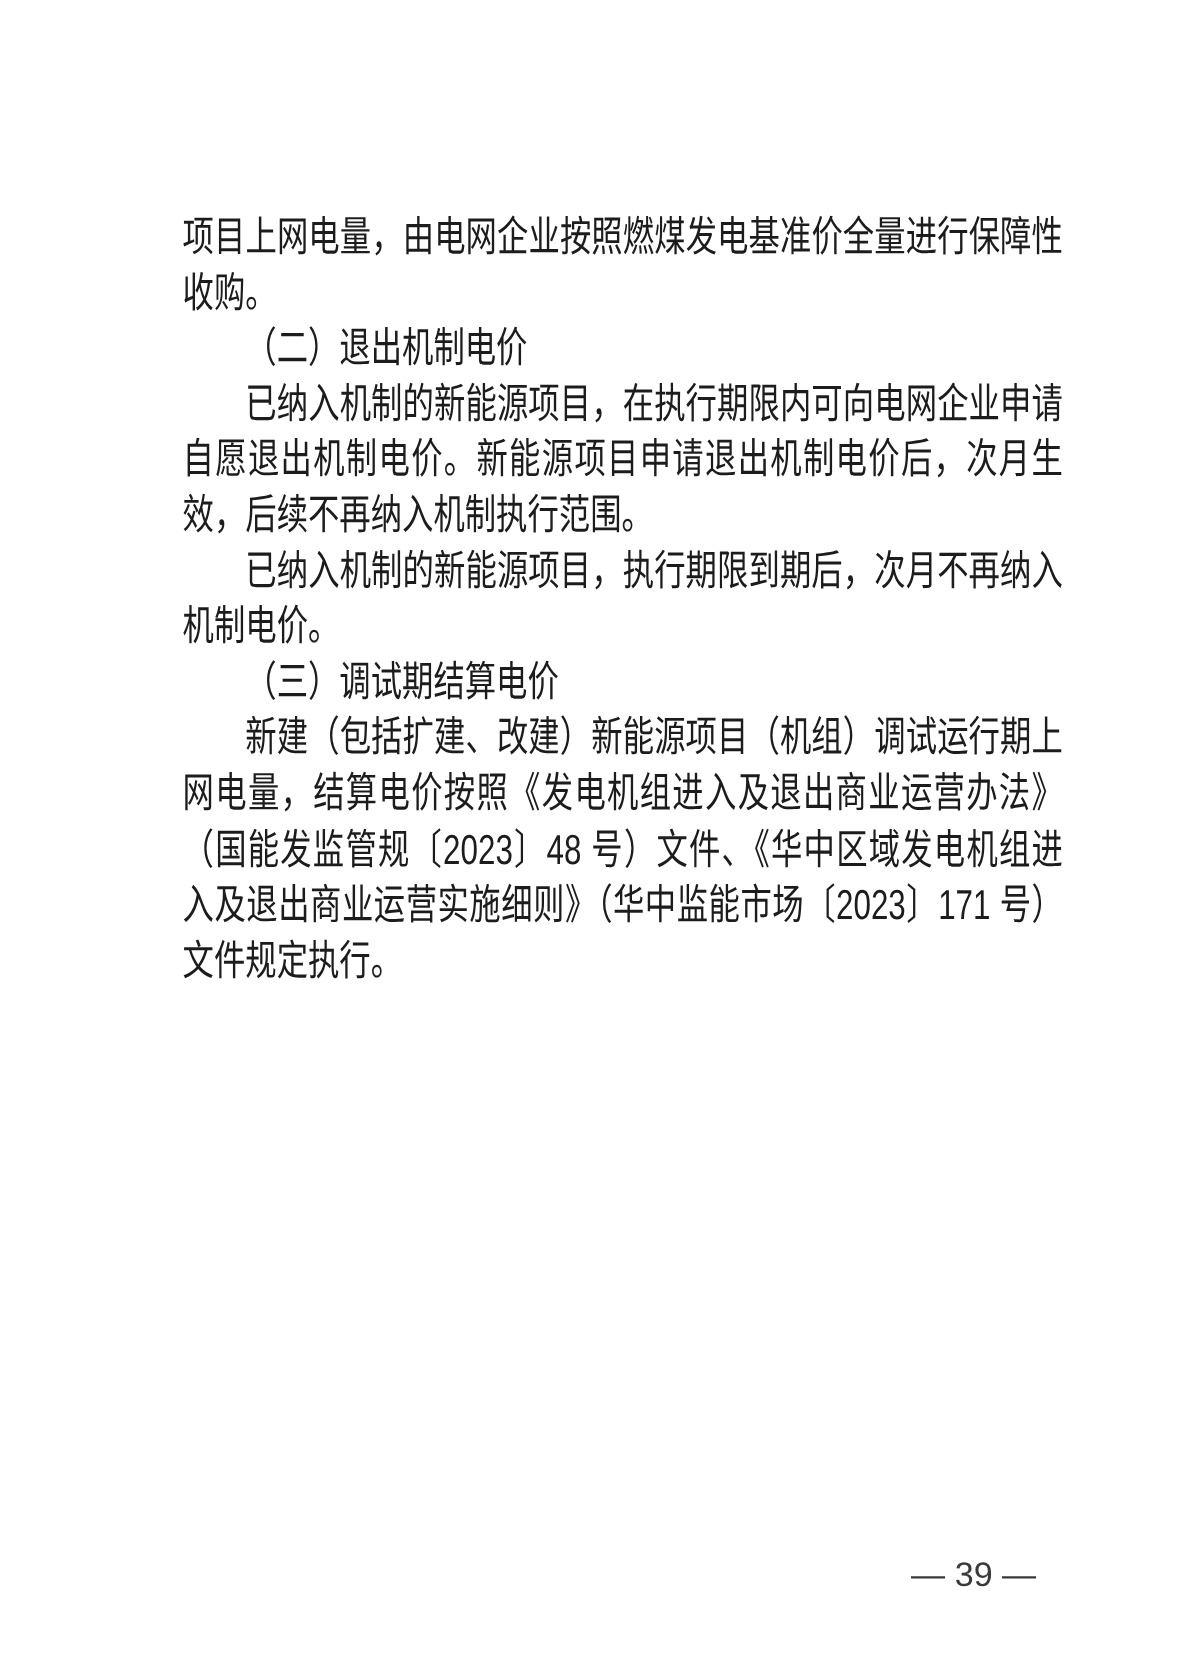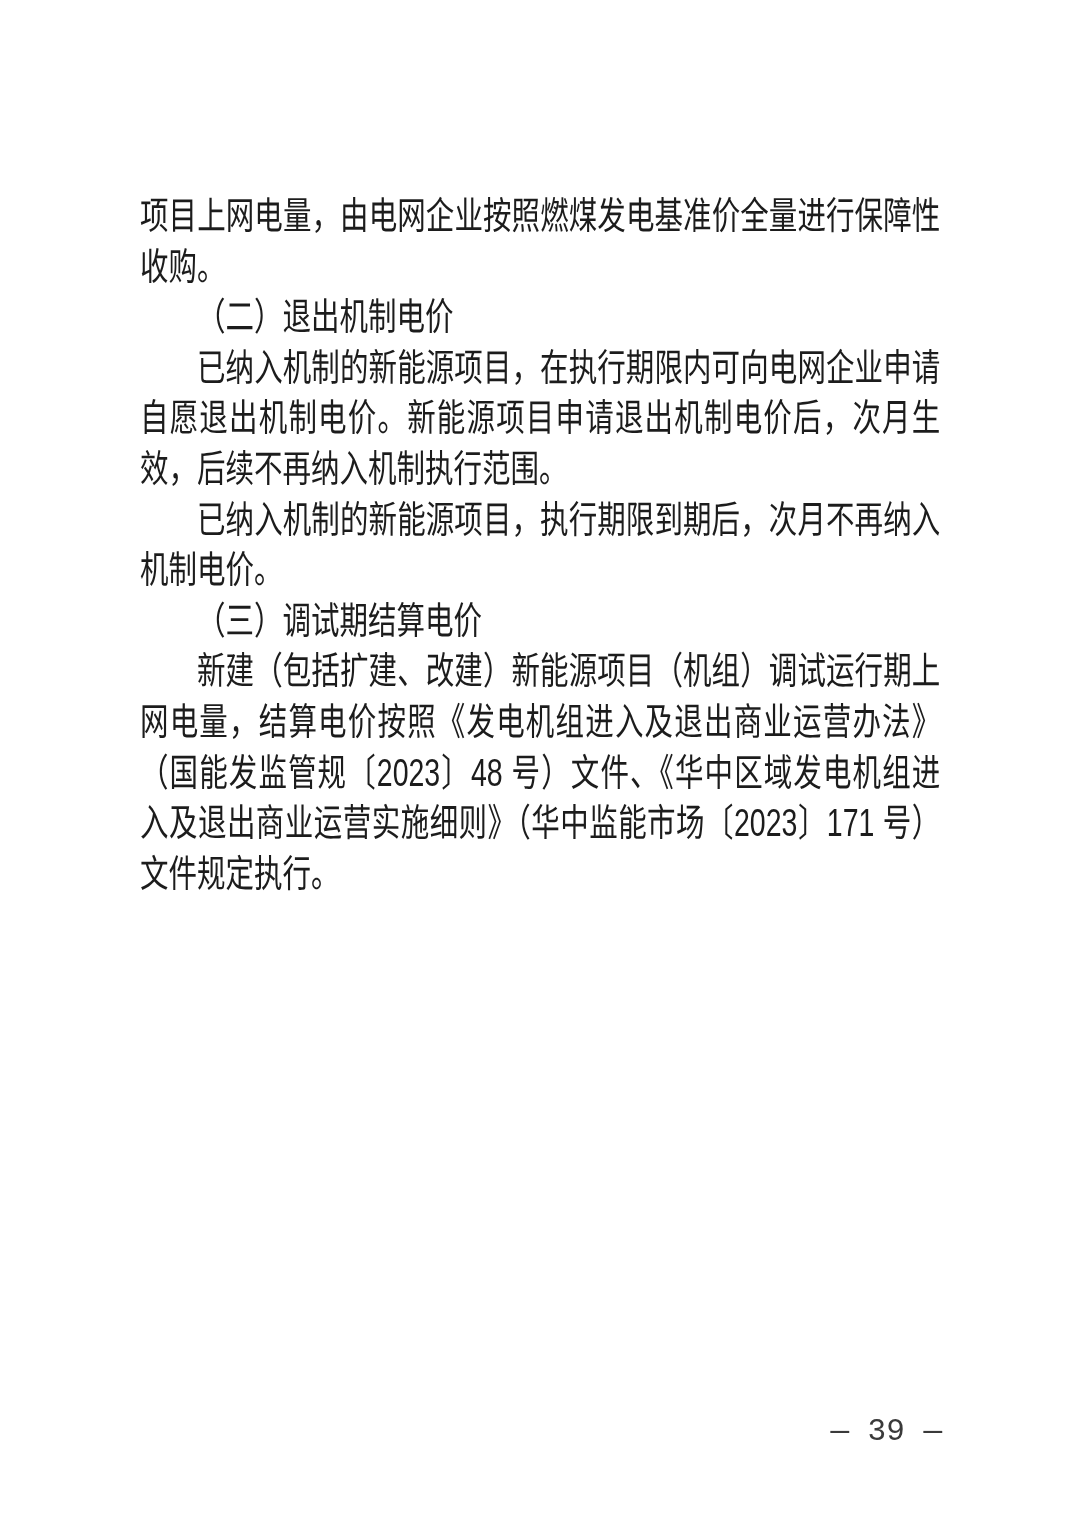--- a/index.html
+++ b/index.html
@@ -10,20 +10,21 @@
     position: relative;
     width: 1080px;
     height: 1527px;
     background: var(--page-bg, #ffffff);
     overflow: hidden;
   }
   .page {
     position: absolute;
     inset: 0;
     background: var(--page-bg, #ffffff);
+    margin-left: 26px;
   }
   
   .content {
     position: absolute;
     left: 140px;
     top: 191px;
     width: 1067px;
     transform: scaleX(0.75);
     transform-origin: 0 0;
     font-family: "Liberation Sans", "DejaVu Sans", sans-serif;
@@ -41,21 +42,21 @@
     font-weight: 400;
   }
   .para.indent {
     text-indent: 2em;
   }
   
   .footer {
     position: absolute;
     top: 1414px;
     right: 138px;
-    font-family: Liberation Mono, monospace;
+    font-family: Liberation Sans, sans-serif;
     font-size: 31px;
     line-height: 36px;
     color: var(--footer-color, #3a3a3a);
     white-space: pre;
   }
 </style>
 </head>
 <body>
 
 <div class="page">

